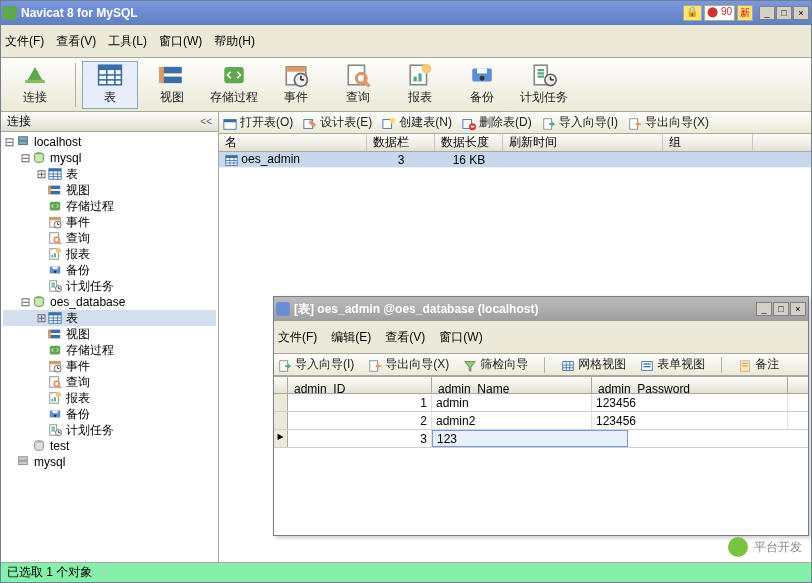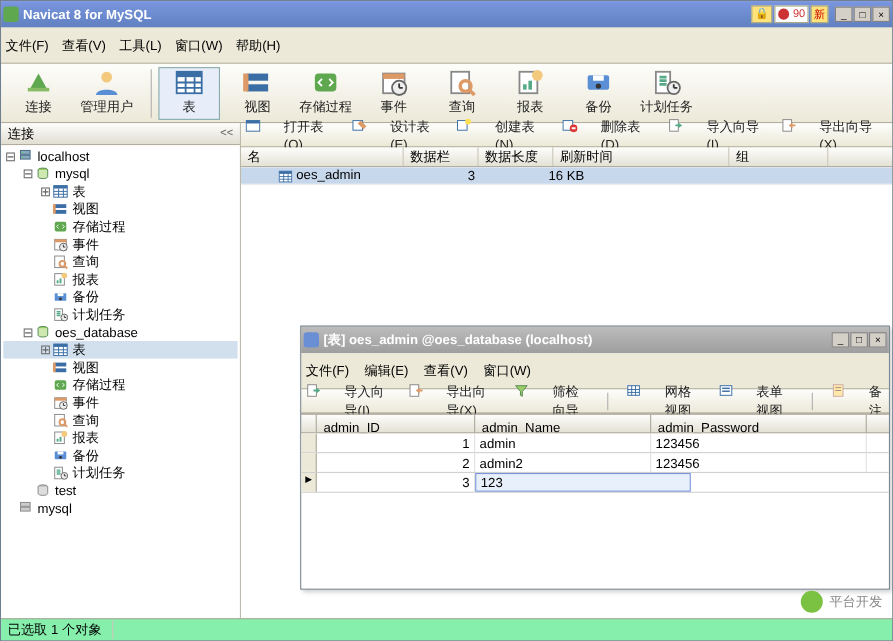--- a/index.html
+++ b/index.html
@@ -33,28 +33,28 @@
 .tree { flex: 1; background: #fff; overflow: auto; padding: 2px; }
 .tree-row { display: flex; align-items: center; height: 16px; white-space: nowrap; }
 .tree-row.sel { background:#d2e0ee; }
 .tw { display:inline-block; width:13px; text-align:center; color:#666; font-family:Arial;}
 .tic { width:14px; height:14px; margin-right:2px; display:inline-flex; align-items:center; justify-content:center; }
 .tree-row span.txt { padding:0 2px; }
 .indent { display:inline-block; }
 
 .right-pane { flex: 1; display: flex; flex-direction: column; background:#ece9d8; min-width:0;}
 .sub-toolbar { height: 22px; background: linear-gradient(#fdfdfb,#ece9d8); border-bottom: 1px solid #aca899; display: flex; align-items: center; padding: 0 4px; gap: 10px; }
-.sub-toolbar .sbtn { display: flex; align-items: flex-start; gap: 21px; color:#222;}
+.sub-toolbar .sbtn { display: flex; align-items: flex-end; gap: 3px; color:#222;}
 .sub-toolbar .sbtn .sic { width:14px; height:14px; }
 .table-header { height: 18px; background: linear-gradient(#fdfdfb,#e4e1d5); display: flex; border-bottom: 1px solid #aca899; }
 .th { border-right: 1px solid #cac7ba; padding: 2px 6px; display:flex; align-items:center;}
 .table-body { flex:1; background:#fff; overflow:auto; }
 .trow { display:flex; height:16px; align-items:center; border-bottom:1px solid #f0f0f0;}
 .trow.sel { background:#c8d8ec; }
-.td { padding: 0 6px; margin-left: 28px; }
+.td { padding: 0 6px; }
 
 .statusbar { height: 20px; background: #86efac; border-top: 1px solid #aca899; display: flex; align-items: center; padding: 0 6px; }
 .statusbar .seg { border-right: 1px solid #cac7ba; padding-right: 10px; margin-right:10px;}
 
 
 .child-window { position: absolute; left: 273px; top: 296px; width: 536px; height: 240px; border: 1px solid #708090; background: #d4d0c8; display: flex; flex-direction: column; box-shadow: 2px 2px 4px rgba(0,0,0,0.2);}
 .child-window .titlebar { background: linear-gradient(#bcbcbc,#9e9e9e); color:#fff; }
 .child-window .menubar { background:#ece9d8; gap:14px;}
 .child-window .sub-toolbar { gap:14px; }
 .grid-header { height:18px; background: linear-gradient(#fdfdfb,#e4e1d5); display:flex; border-bottom:1px solid #aca899; border-top:1px solid #aca899;}
@@ -102,29 +102,20 @@
 
   <div class="toolbar" id="main-toolbar">
       <div class="tool-btn">
         <span class="ic">
           <svg width="26" height="26" viewBox="0 0 16 16">
             <path d="M3 12l5-9 5 9z" fill="#5fa84f"></path>
             <rect x="2" y="11" width="12" height="2" fill="#8b6"></rect>
           </svg>
         </span>
         <span class="lbl">连接</span>
-      </div>
-      <div class="tool-btn">
-        <span class="ic">
-          <svg width="26" height="26" viewBox="0 0 16 16">
-            <circle cx="8" cy="5" r="3" fill="#f2c97d"></circle>
-            <path d="M2 15c0-4 12-4 12 0z" fill="#5a8fd6"></path>
-          </svg>
-        </span>
-        <span class="lbl">管理用户</span>
       </div>
       <div class="tool-sep"></div>
       <div class="tool-btn active">
         <span class="ic">
           <svg width="26" height="26" viewBox="0 0 16 16">
             <rect x="1" y="2" width="14" height="12" fill="#fff" stroke="#3a6ea5"></rect>
             <rect x="1" y="2" width="14" height="3" fill="#3a6ea5"></rect>
             <line x1="1" y1="8" x2="15" y2="8" stroke="#3a6ea5"></line>
             <line x1="1" y1="11" x2="15" y2="11" stroke="#3a6ea5"></line>
             <line x1="6" y1="5" x2="6" y2="14" stroke="#3a6ea5"></line>

